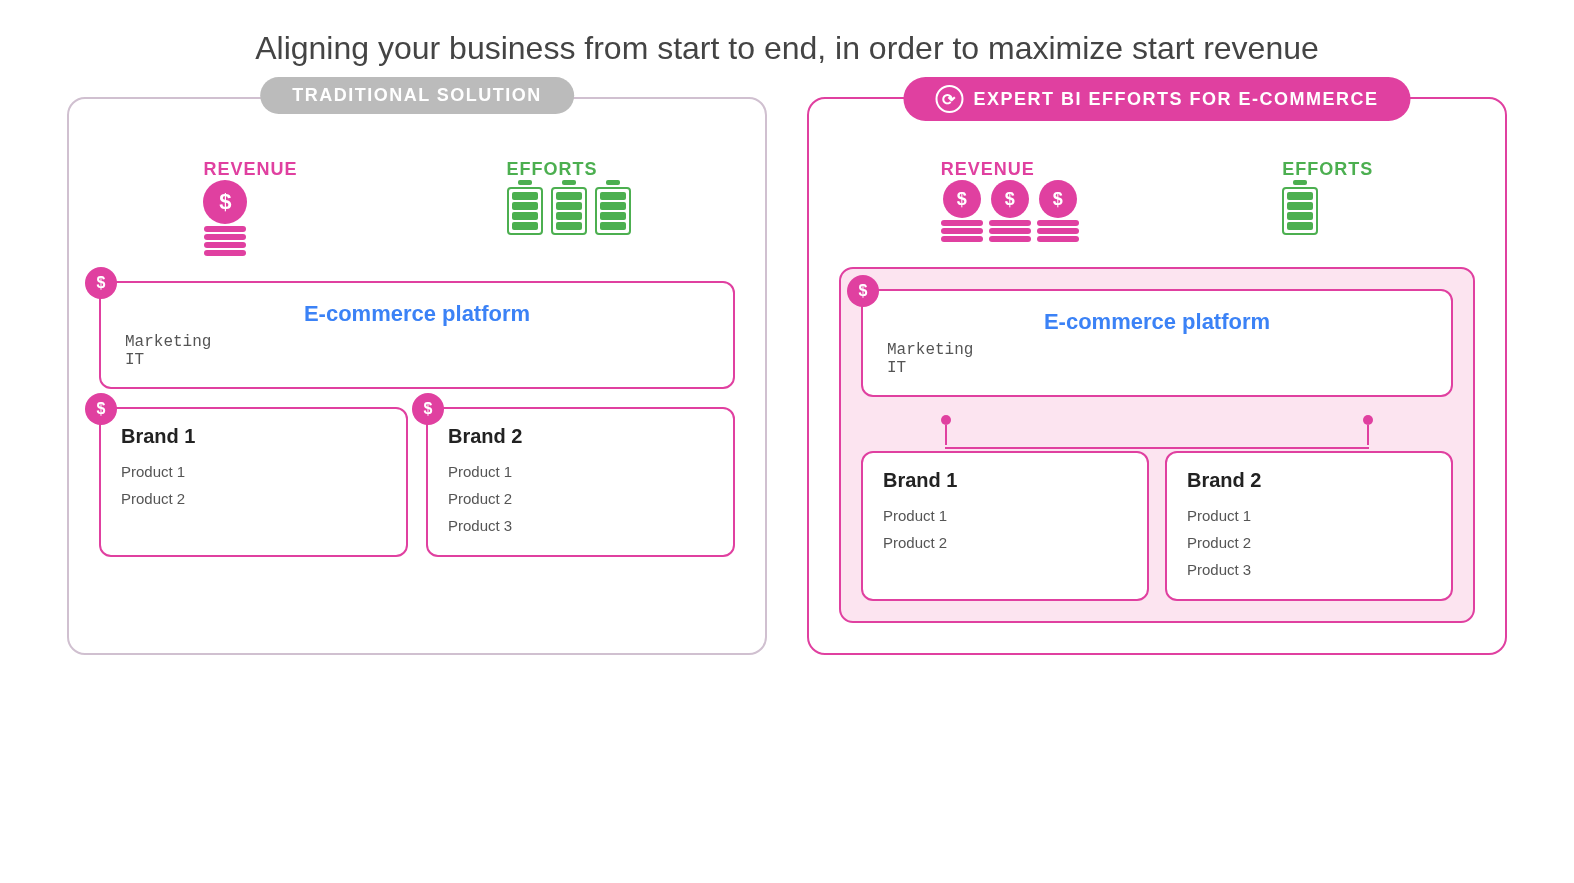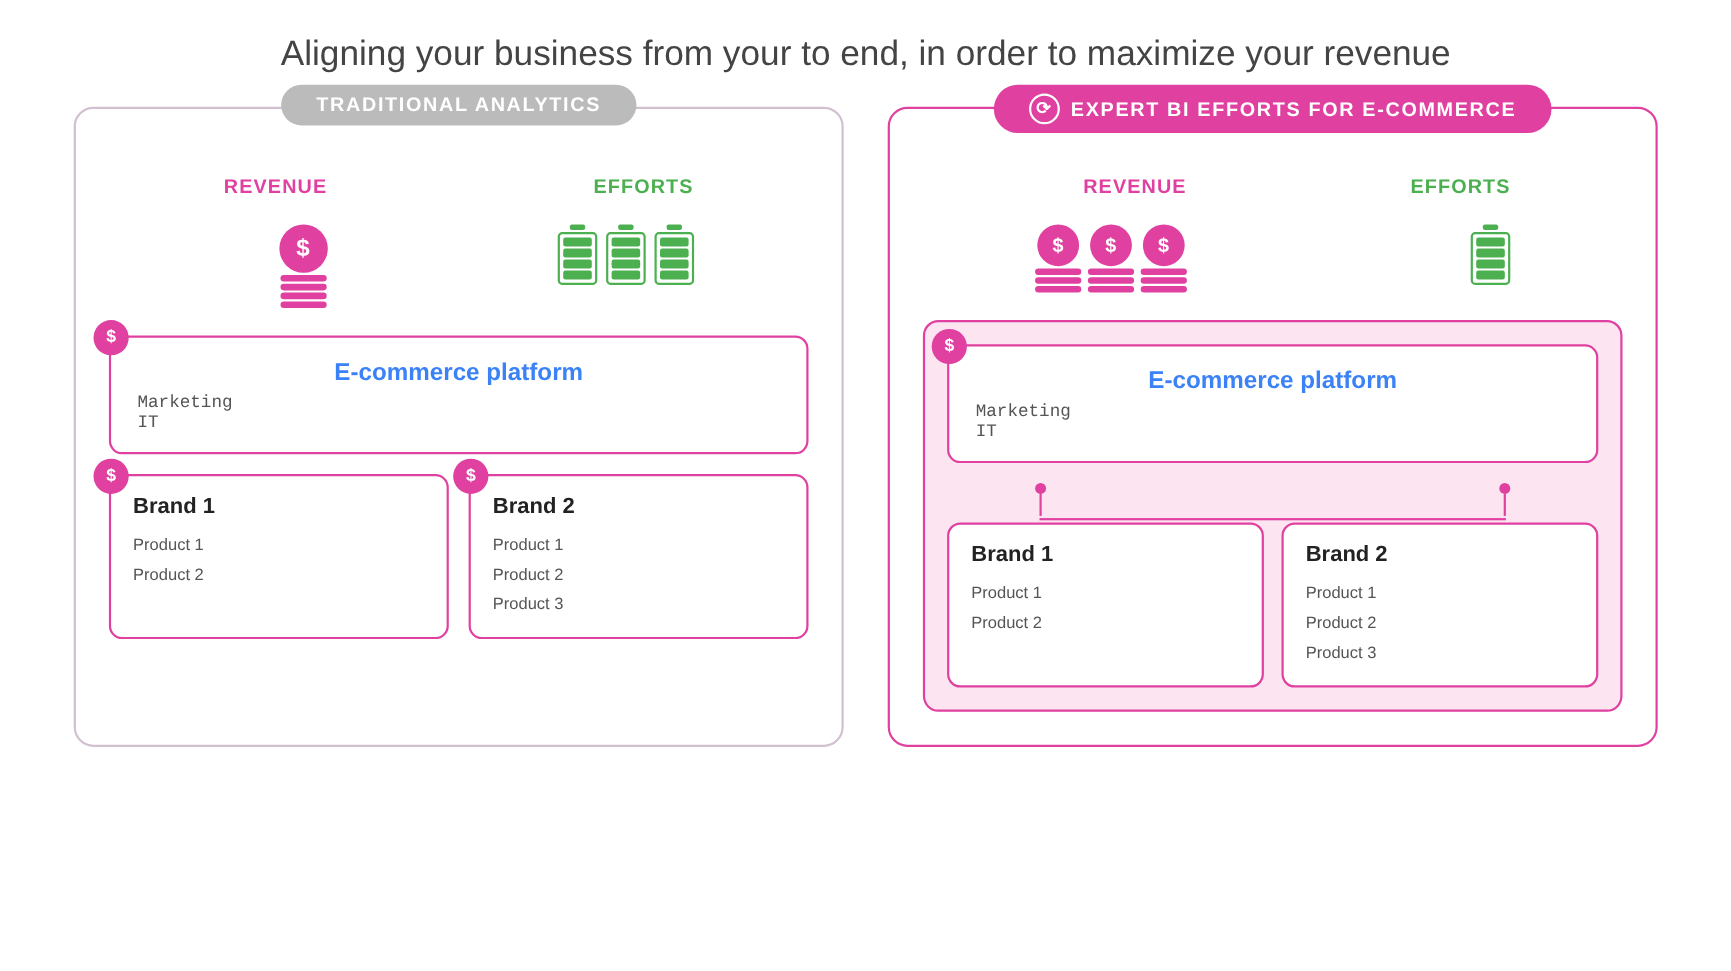--- a/index.html
+++ b/index.html
@@ -80,22 +80,22 @@
     .metrics-row {
       display: flex;
       justify-content: space-around;
       margin-top: 30px;
       margin-bottom: 25px;
     }
 
     .metric-group {
       display: flex;
       flex-direction: column;
-      align-items: flex-end;
-      gap: 24px;
+      align-items: flex-start;
+      gap: 0;
     }
 
     .metric-label {
       font-weight: 700;
       font-size: 18px;
       letter-spacing: 1px;
     }
 
     .metric-label-revenue { color: #e040a0; }
     .metric-label-efforts { color: #4caf50; }
@@ -274,27 +274,27 @@
 
     .metrics-row-expert {
       display: flex;
       gap: 6px;
       align-items: flex-end;
     }
   </style>
 </head>
 <body>
 
-<h1 class="page-title">Aligning your business from your to end, in order to maximize your revenue</h1>
+<h1 class="page-title">Aligning your business from start to end, in order to maximize start revenue</h1>
 
 <div class="main-content">
 
   <div class="panel panel-traditional">
     <div class="panel-badge badge-traditional">
-      <span>TRADITIONAL ANALYTICS</span>
+      <span>TRADITIONAL SOLUTION</span>
     </div>
 
     <div class="metrics-row">
 
       <div class="metric-group">
         <div class="metric-label metric-label-revenue">REVENUE</div>
         <div class="metric-icons">
           <div class="dollar-stack">
             <div class="dollar-circle">$</div>
             <div class="stack-bars">

